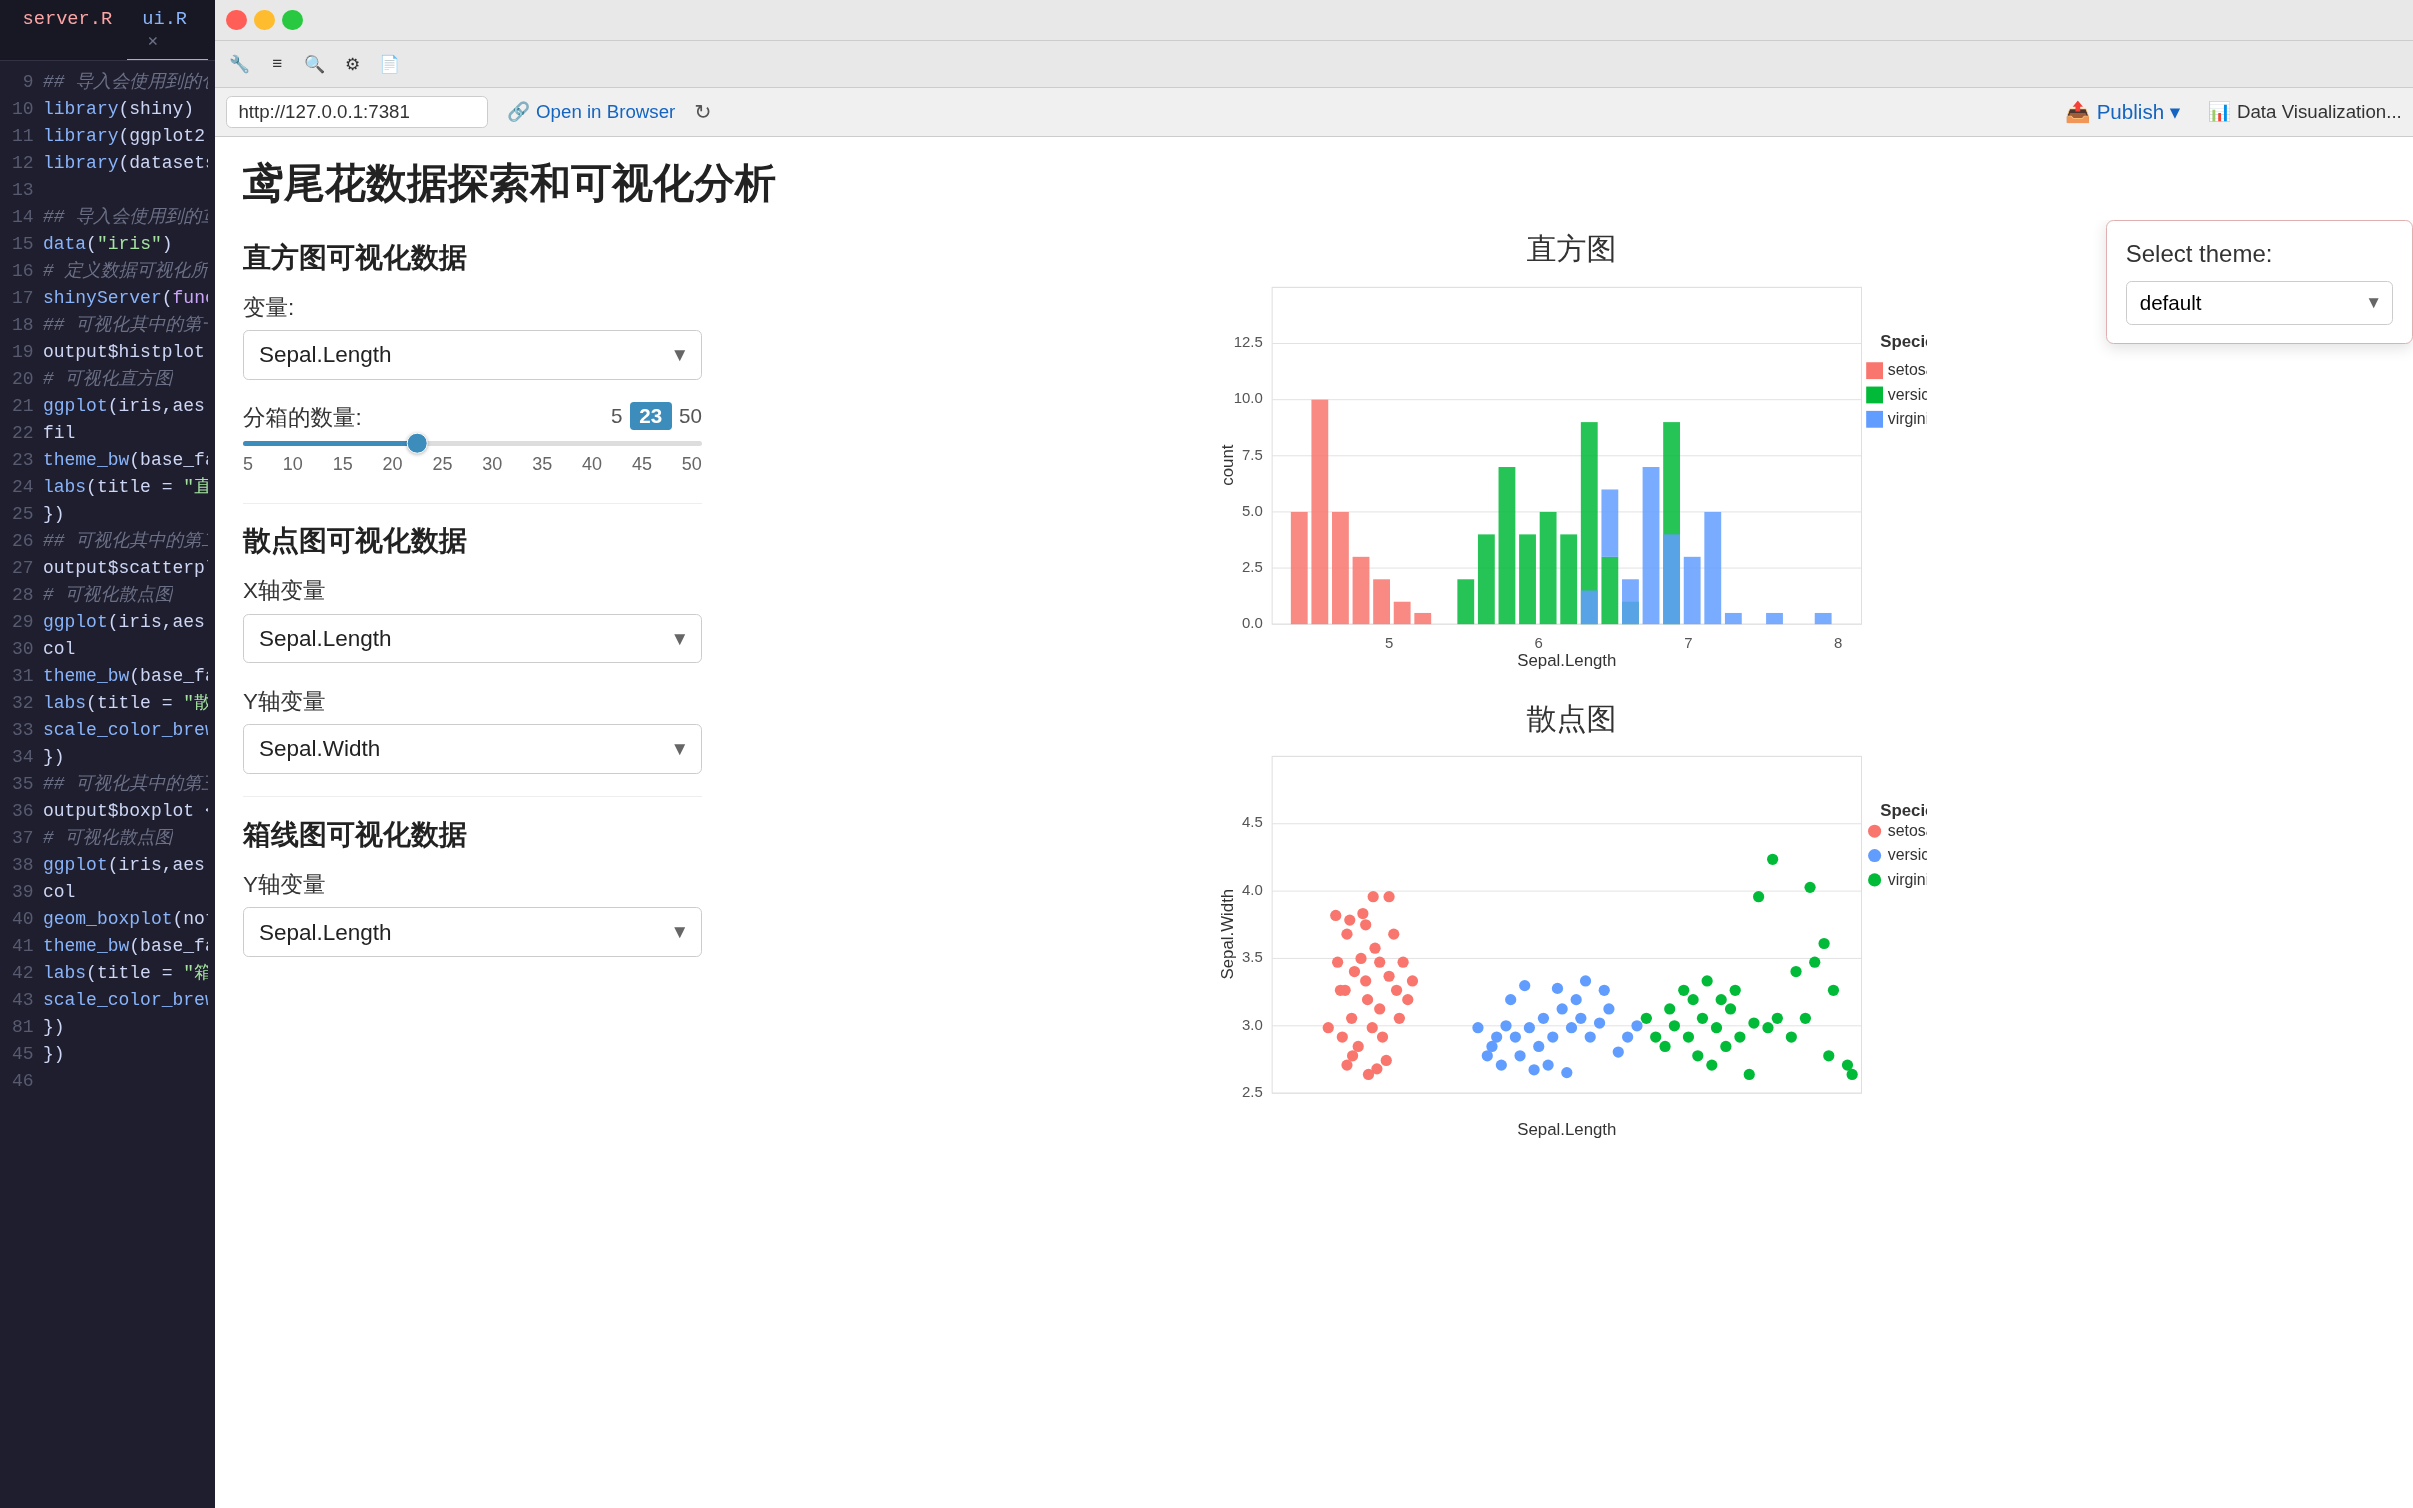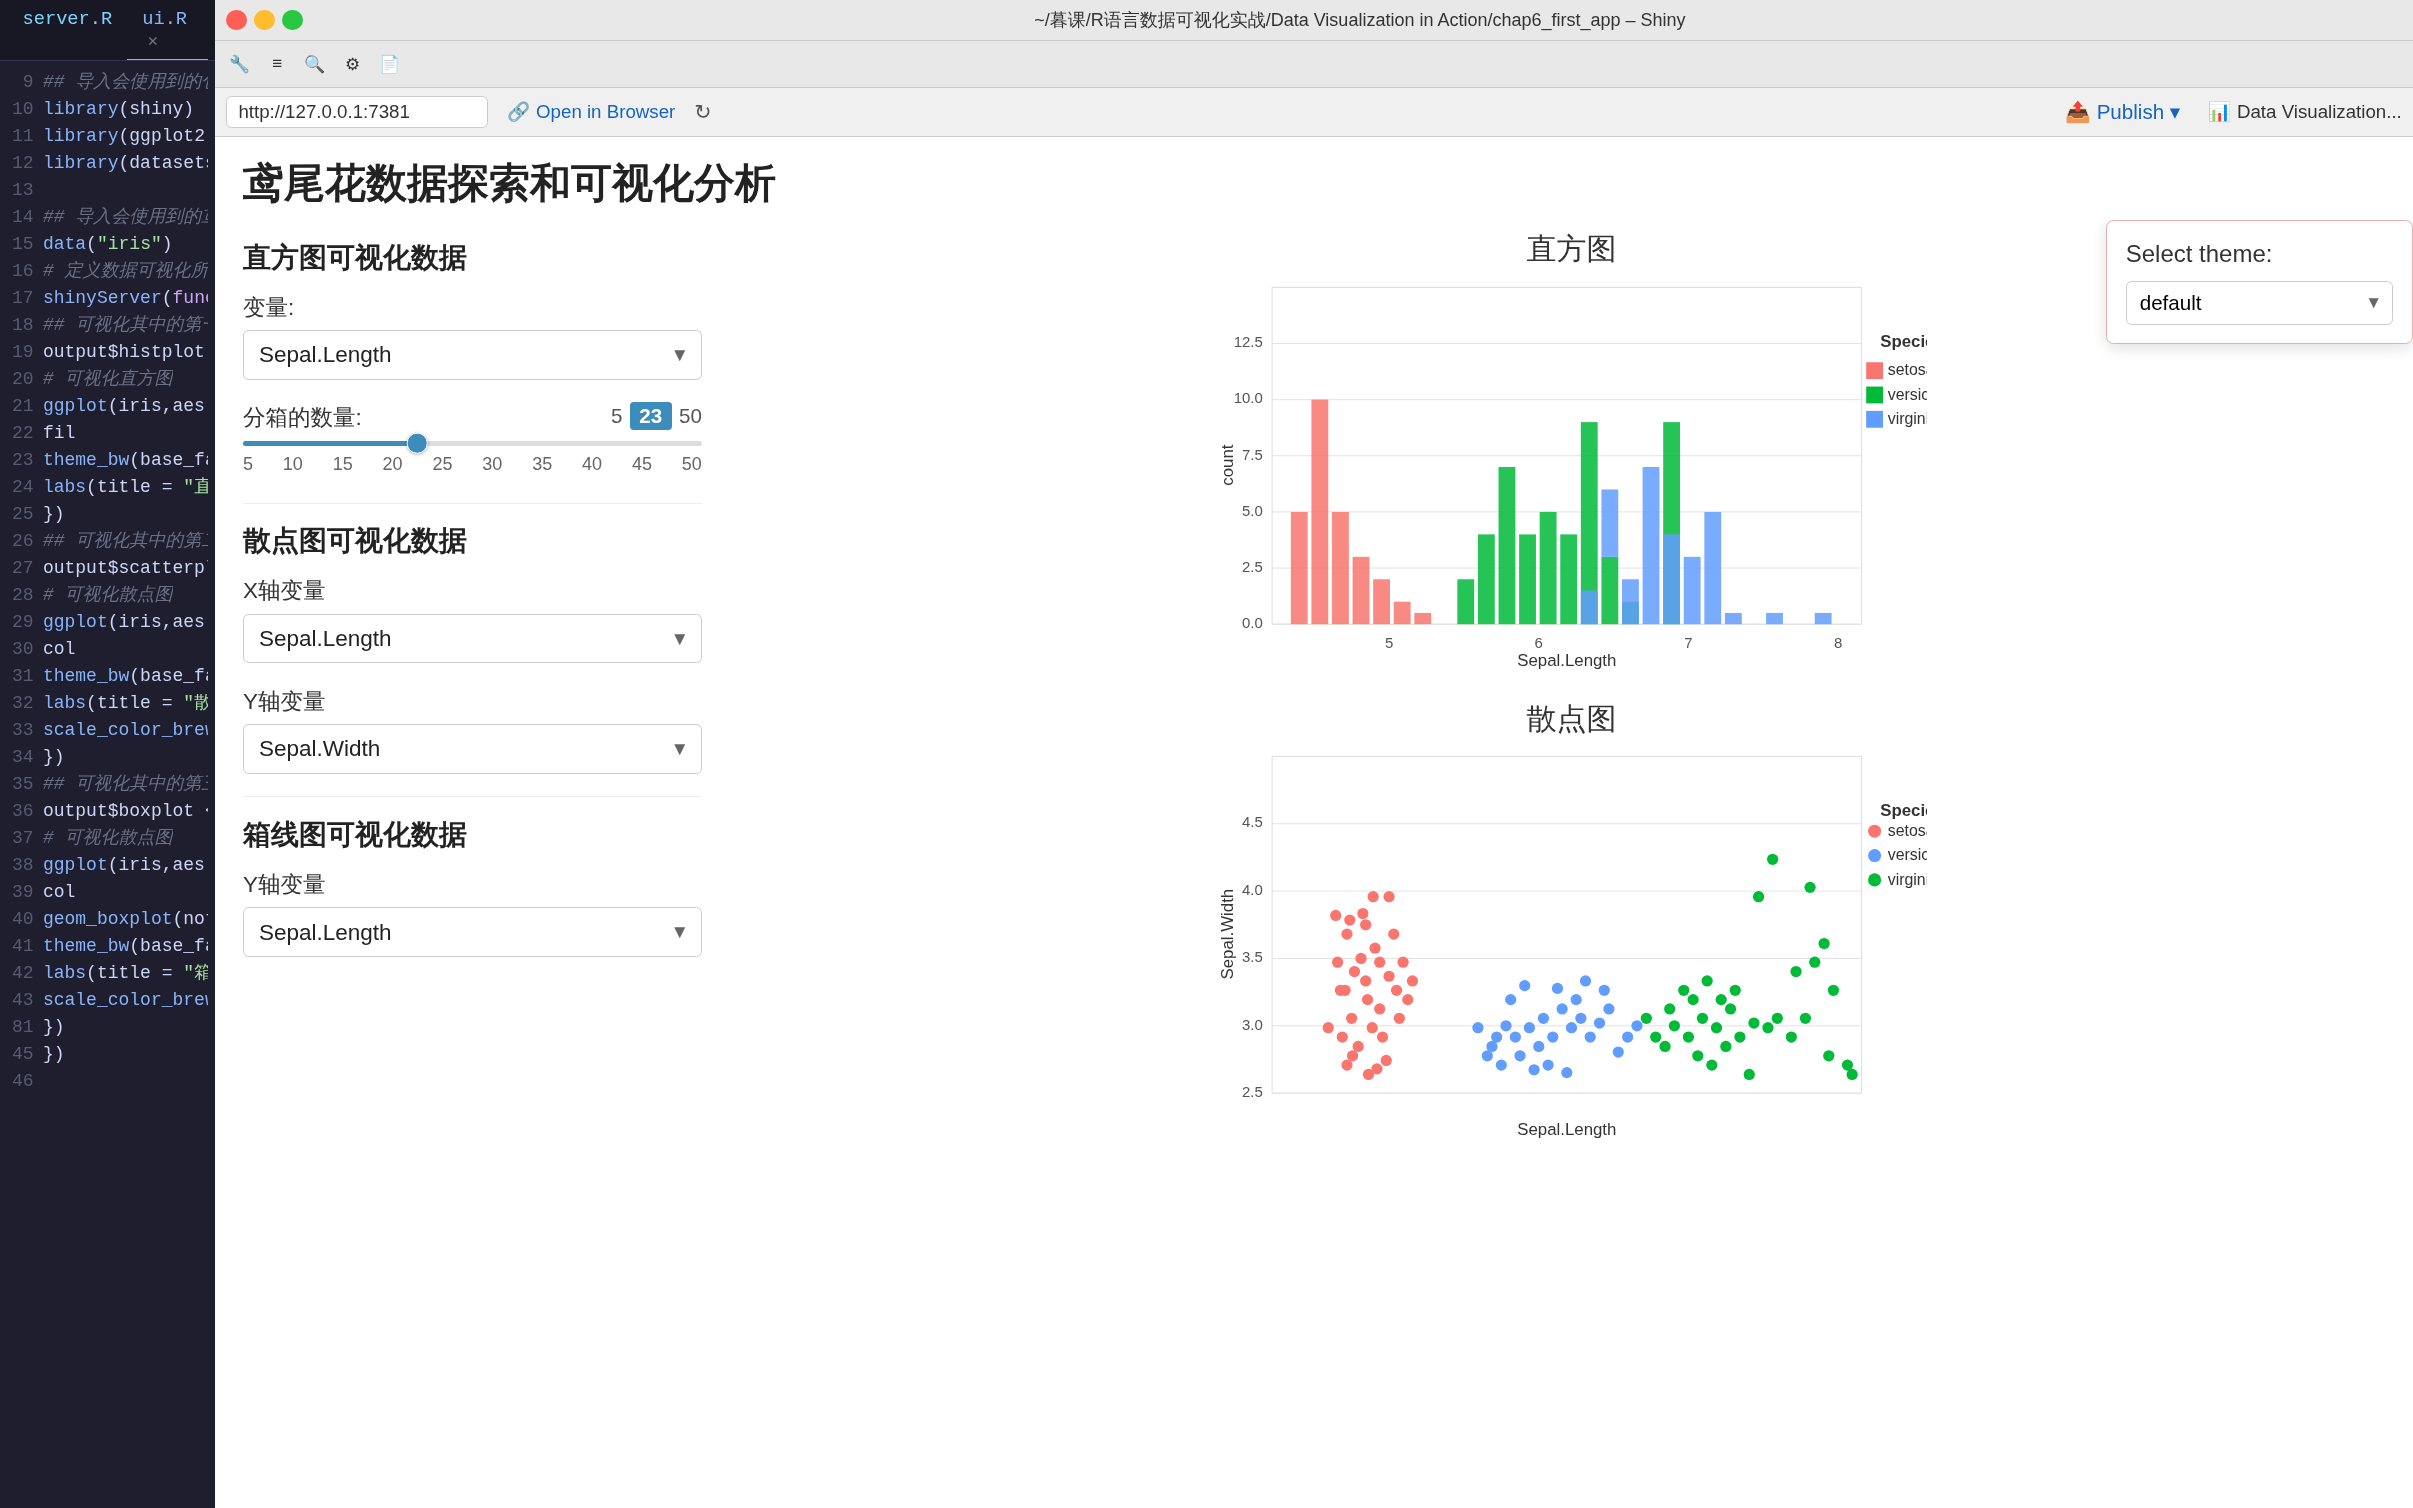--- a/index.html
+++ b/index.html
@@ -17,21 +17,21 @@
       flex-shrink: 0;
     }
     .code-panel-tabs {
       display: flex;
       background: #181825;
       border-bottom: 0.9px solid #313244;
       padding: 0 7.5px;
     }
     .code-tab {
       padding: 7.5px 15px;
-      color: #7dd3fc;
+      color: #fca5a5;
       font-size: 18.7px;
       cursor: pointer;
       border-bottom: 1.9px solid transparent;
     }
     .code-tab.active {
       border-bottom: 1.9px solid #89b4fa;
       color: #89b4fa;
     }
     .code-tab .close-x {
       margin-left: 5.6px;
@@ -555,21 +555,20 @@
 </div>
 
 <div class="shiny-window">
 
   <div class="title-bar">
     <div class="window-controls">
       <div class="win-btn red"></div>
       <div class="win-btn yellow"></div>
       <div class="win-btn green"></div>
     </div>
-    <span class="title-text">~/暮课/R语言数据可视化实战/Data Visualization in Action/chap6_first_app – Shiny</span>
   </div>
 
   <div class="toolbar-area">
     <button class="toolbar-btn">🔧</button>
     <button class="toolbar-btn">≡</button>
     <button class="toolbar-btn">🔍</button>
     <button class="toolbar-btn">⚙</button>
     <button class="toolbar-btn">📄</button>
   </div>
 

